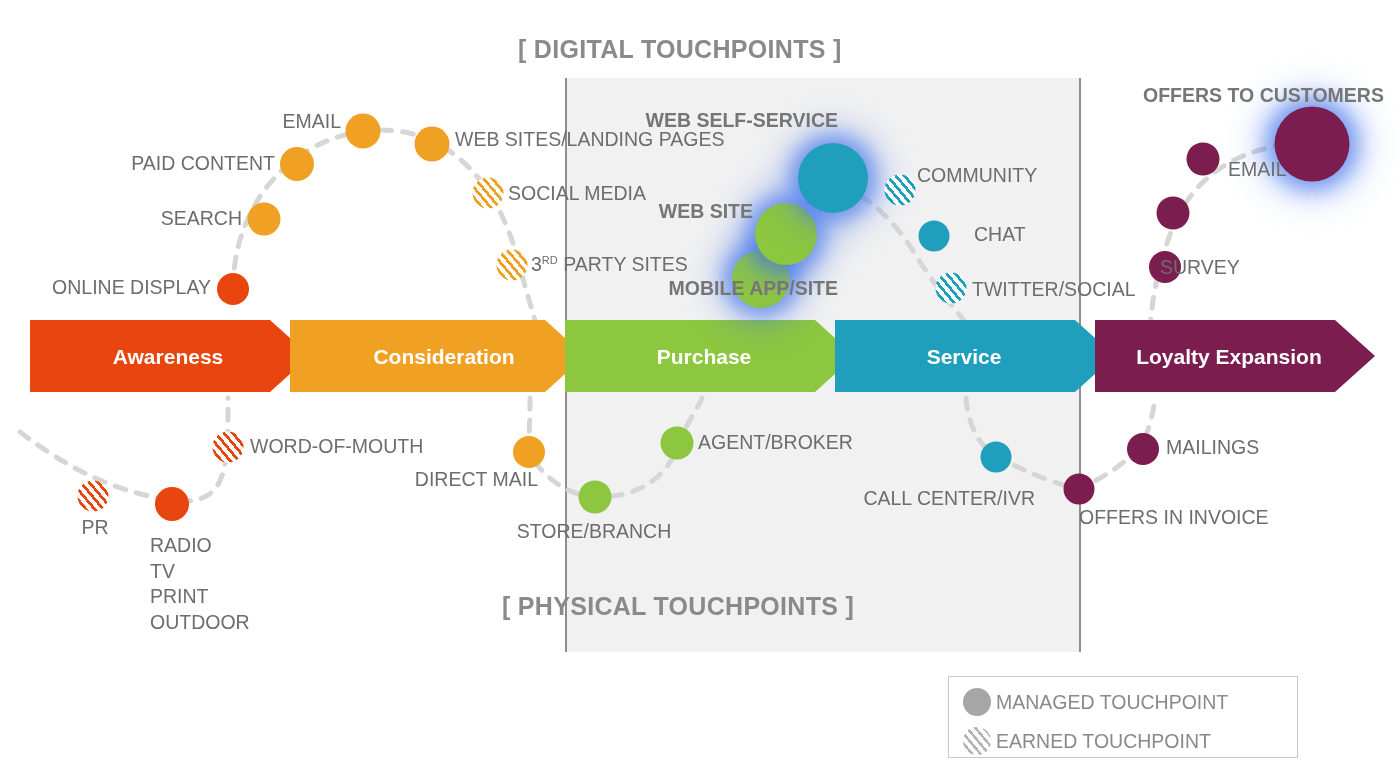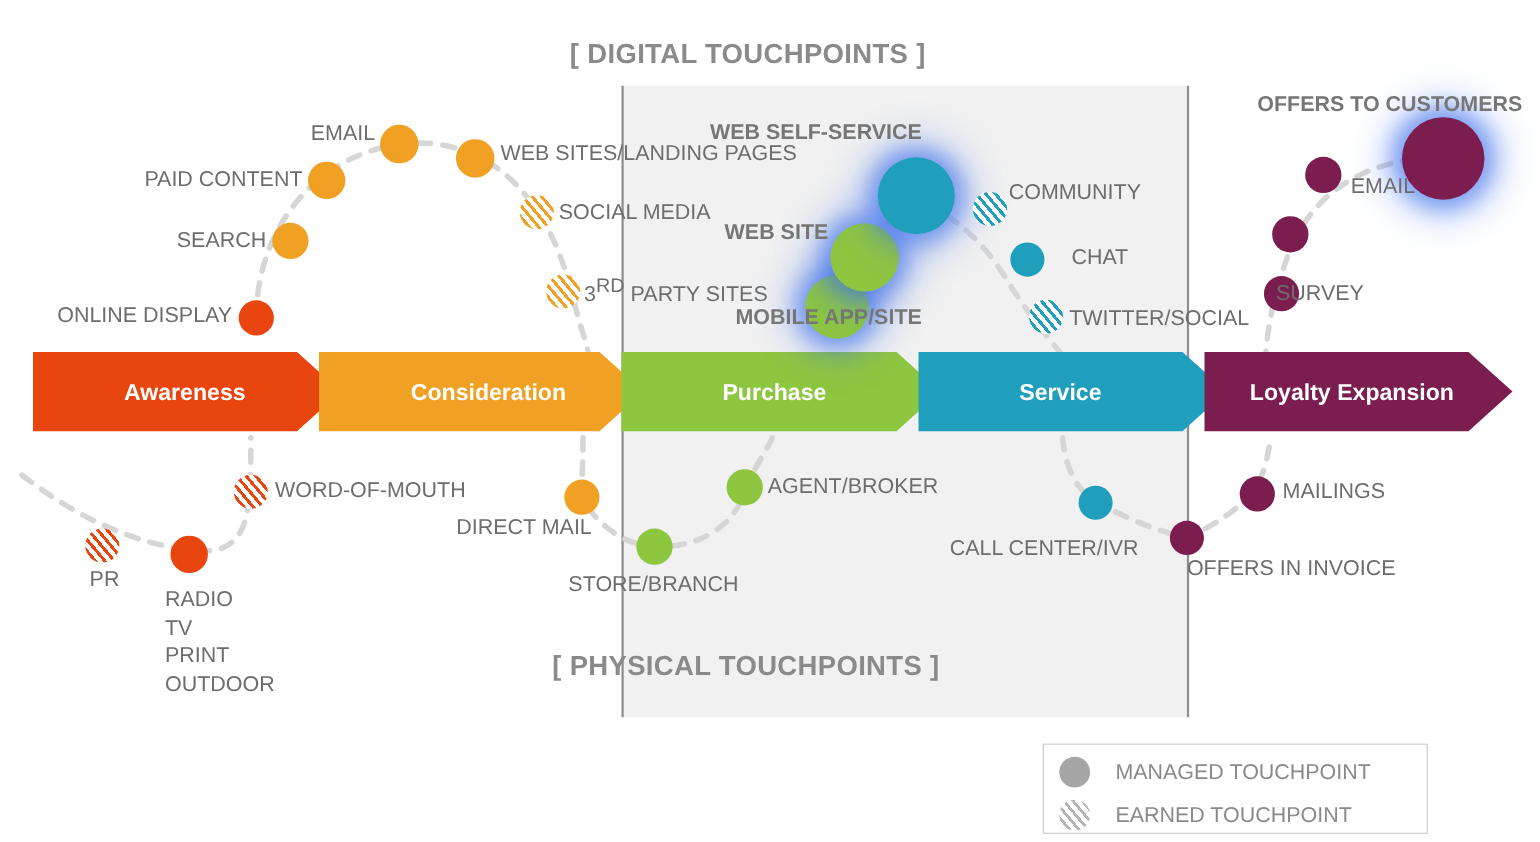--- a/index.html
+++ b/index.html
@@ -35,26 +35,26 @@
   .hatch{position:absolute;border-radius:50%;transform:translate(-50%,-50%);}
 
   
   .lbl{position:absolute;font-size:19.5px;color:#6d6d6d;white-space:nowrap;
        line-height:1.32;}
   .lbl.bold{font-weight:bold;color:#767676;}
   .lbl.r{transform:translate(-100%,-50%);}
   .lbl.l{transform:translate(0,-50%);}
   .lbl.c{transform:translate(-50%,-50%);}
   .lbl.stack{transform:translate(0,0);}
-  .lbl sup{font-size:18px;vertical-align:super;margin-top:16px;}
+  .lbl sup{font-size:11px;vertical-align:super;margin-top:16px;}
 
   
   #legend{position:absolute;left:948px;top:676px;width:350px;height:82px;
           background:#fff;border:1px solid #c9c9c9;box-sizing:border-box;}
-  .leg-row{position:absolute;left:14px;display:flex;align-items:center;gap:23px;}
+  .leg-row{position:absolute;left:14px;display:flex;align-items:center;gap:5px;}
   #leg-row-managed{top:11px;}
   #leg-row-earned{top:50px;}
   .leg-dot{width:28px;height:28px;border-radius:50%;background:#a6a6a6;flex:none;}
   .leg-hatch{width:28px;height:28px;border-radius:50%;flex:none;
      background:repeating-linear-gradient(50deg,#b5b5b5 0 2.6px,#ffffff 2.6px 6.4px);}
   .leg-txt{font-size:19.5px;color:#8a8a8a;white-space:nowrap;}
 </style>
 </head>
 <body>
 

